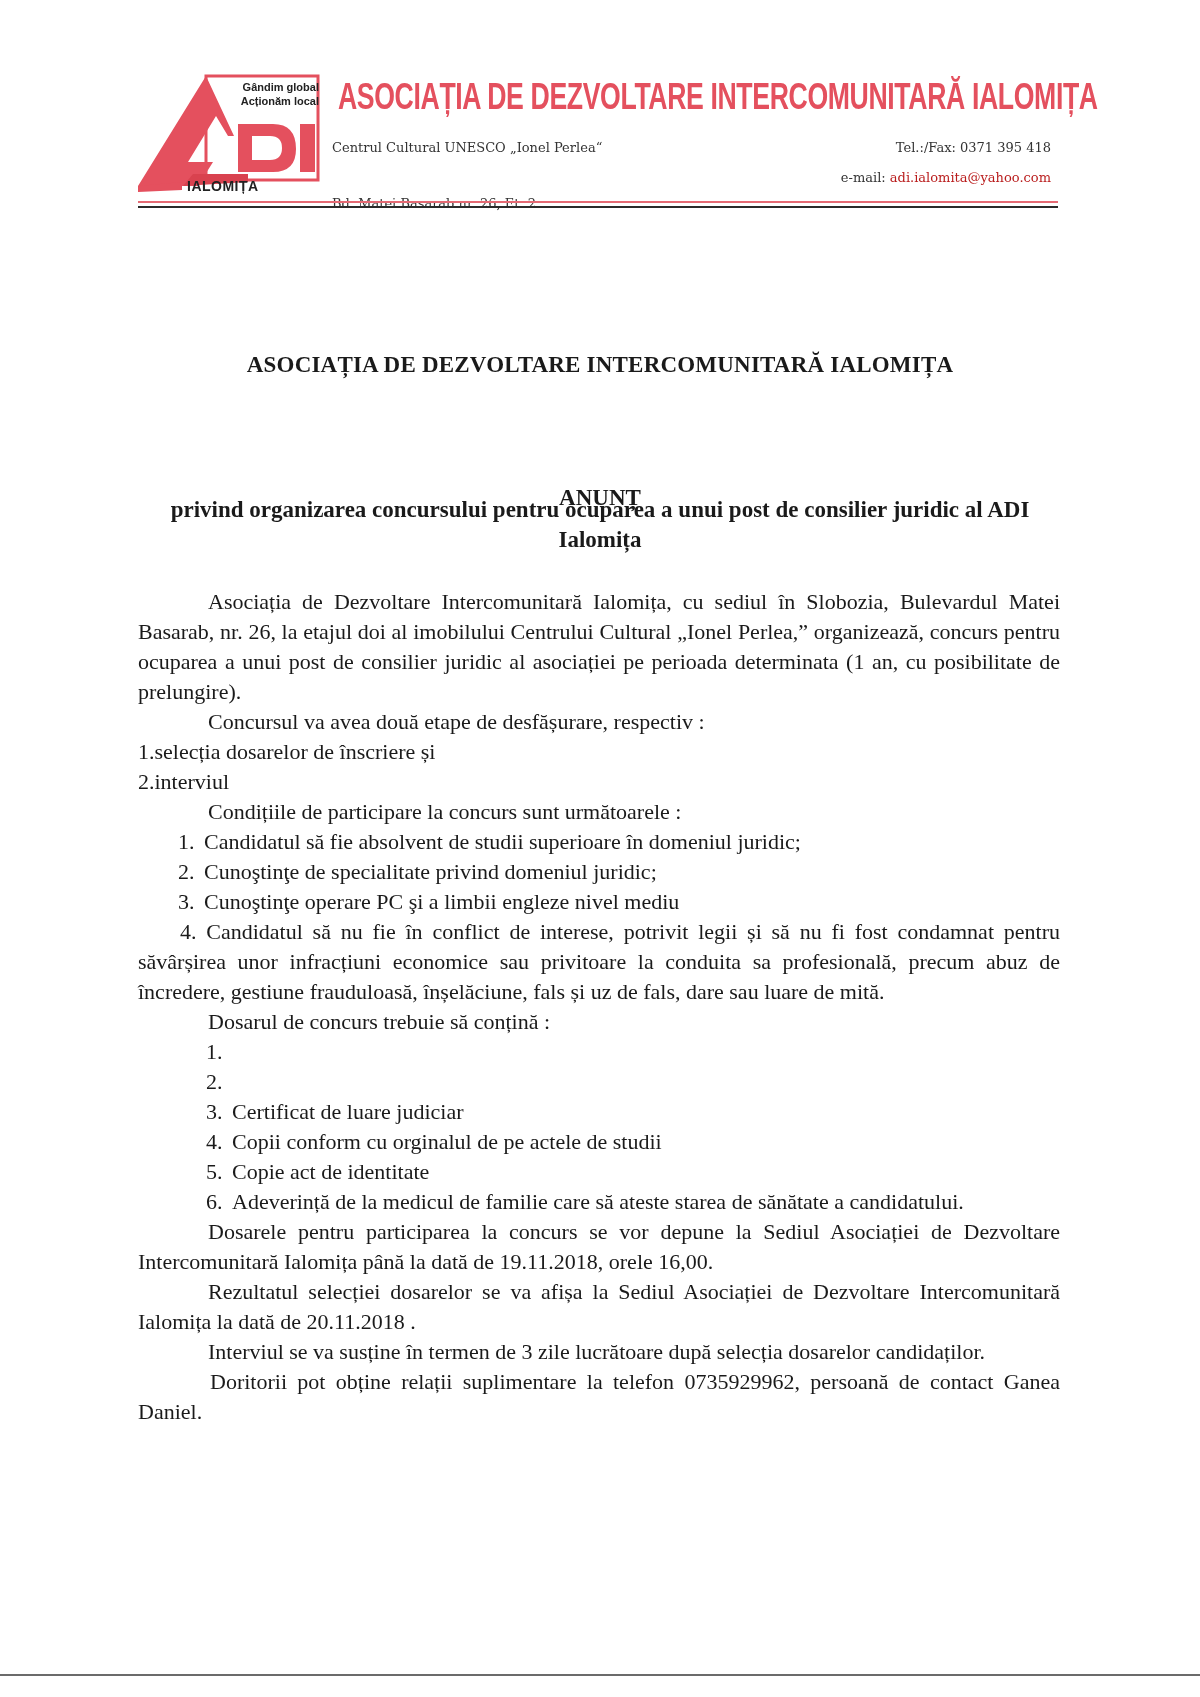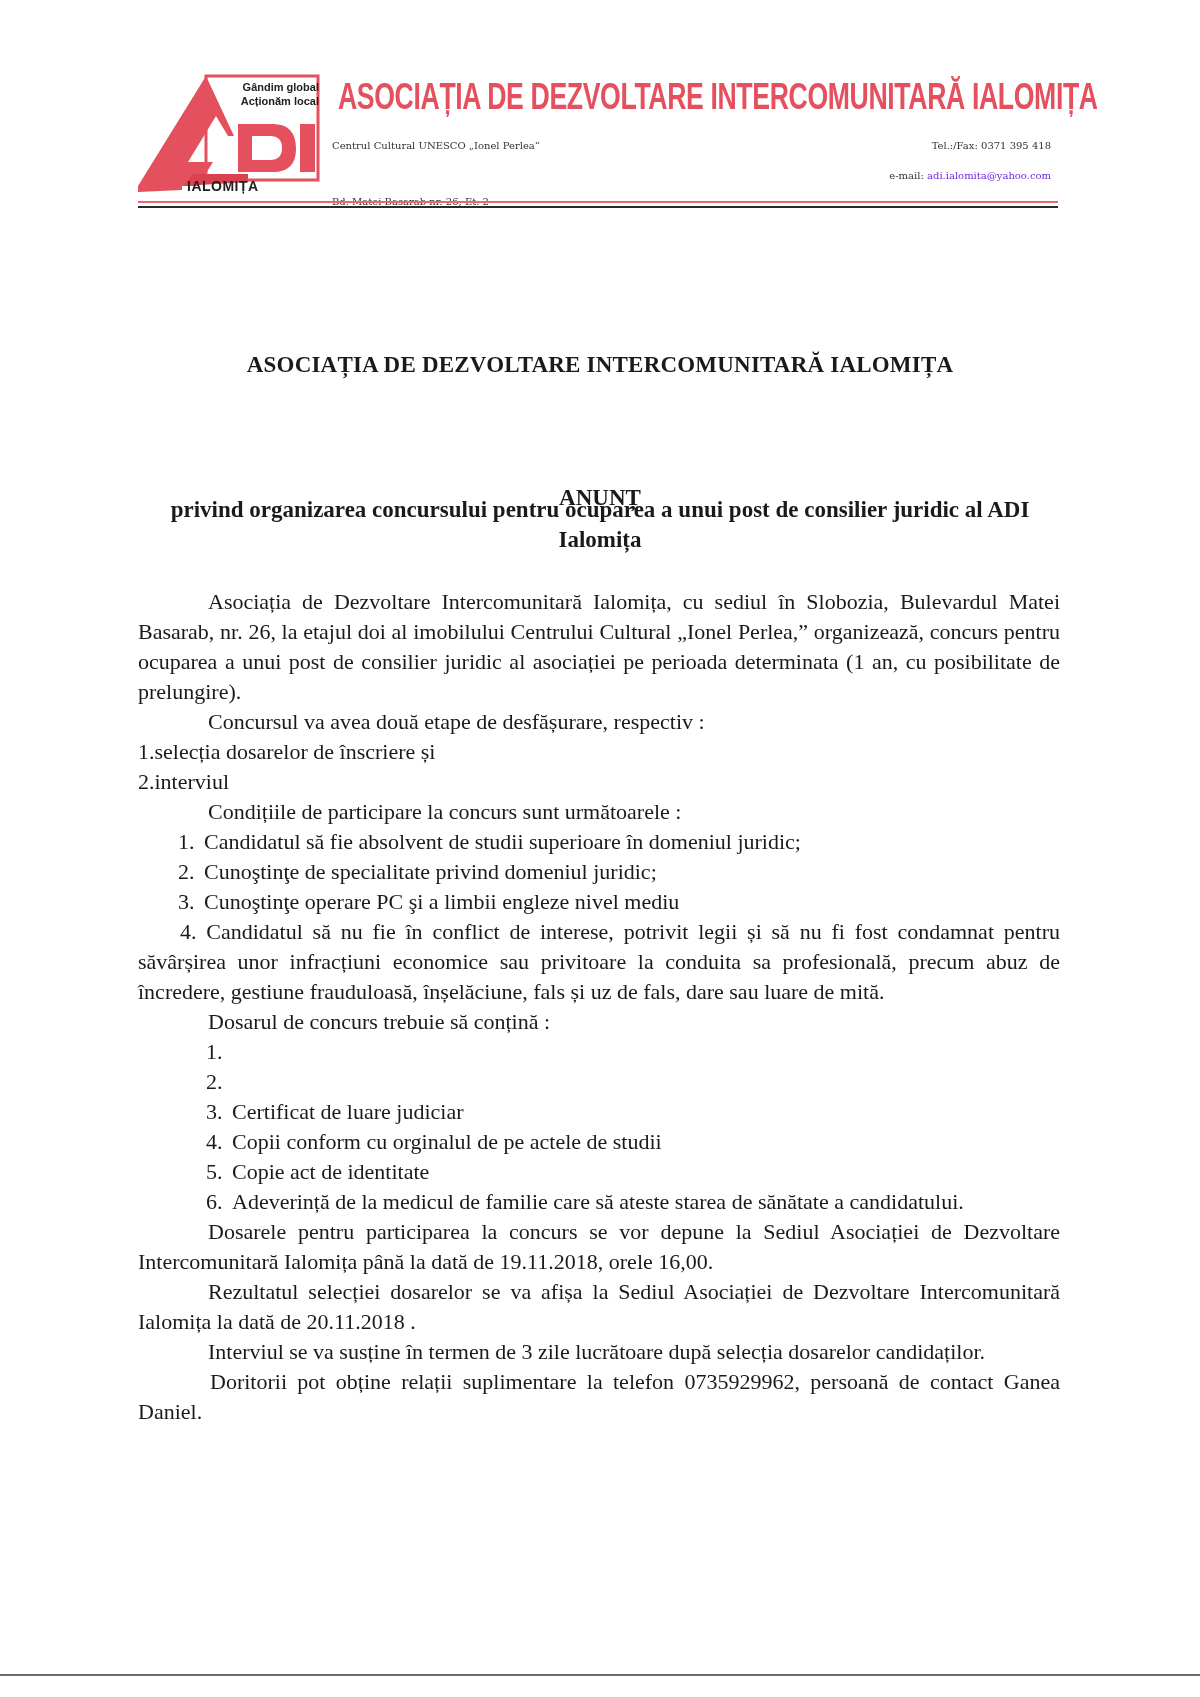--- a/index.html
+++ b/index.html
@@ -5,26 +5,26 @@
   html, body { margin: 0; padding: 0; background: #ffffff; }
   body { width: 1200px; height: 1697px; position: relative; overflow: hidden; font-family: "Liberation Serif", serif; color: #1a1a1a; }
 
   
   .letterhead { position: absolute; left: 138px; top: 74px; width: 922px; height: 140px; }
   .logo { position: absolute; left: 0; top: 0; width: 185px; height: 125px; }
   .logo svg { position: absolute; left: 0; top: 0; }
   .logo .motto { position: absolute; right: 4px; top: 6px; font-family: "Liberation Sans", sans-serif; font-weight: bold; font-size: 11px; line-height: 14px; color: #222; text-align: right; }
   .logo .place { position: absolute; left: 49px; top: 104px; font-family: "Liberation Sans", sans-serif; font-weight: 900; font-size: 14px; color: #222; letter-spacing: 0.5px; }
   .org-banner { position: absolute; left: 200px; top: 2px; font-family: "Liberation Sans", sans-serif; font-weight: bold; font-size: 36px; color: #e4505e; transform: scaleX(0.74); transform-origin: left top; white-space: nowrap; letter-spacing: -0.5px; }
-  .addr { position: absolute; font-family: "DejaVu Serif", serif; font-size: 10px; color: #333; white-space: nowrap; }
+  .addr { position: absolute; font-family: "DejaVu Serif", serif; font-size: 13px; color: #333; white-space: nowrap; }
   .addr1 { left: 194px; top: 66px; }
   .addr2 { left: 194px; top: 96px; margin-top: 26px; }
   .contact1 { right: 9px; top: 66px; text-align: right; }
   .contact2 { right: 9px; top: 96px; text-align: right; }
-  .email-link { color: #6d28d9; }
+  .email-link { color: #b91c1c; }
   .rule-red { position: absolute; left: 0; top: 127px; width: 920px; height: 2px; background: #e56a74; }
   .rule-black { position: absolute; left: 0; top: 132px; width: 920px; height: 2px; background: #2a2a2a; }
 
   
   .doc-org-title { position: absolute; left: 0; width: 1200px; top: 352px; text-align: center; font-size: 23px; font-weight: bold; letter-spacing: 0.2px; }
   .anunt-title { position: absolute; left: 0; width: 1200px; top: 465px; text-align: center; font-size: 23px; font-weight: bold; margin-top: 20px; }
   .anunt-subtitle { position: absolute; left: 150px; width: 900px; top: 495px; text-align: center; font-size: 23px; font-weight: bold; line-height: 30px; }
 
   .body { position: absolute; left: 138px; width: 922px; top: 587px; font-size: 22px; line-height: 30px; }
   .body p { margin: 0; }

